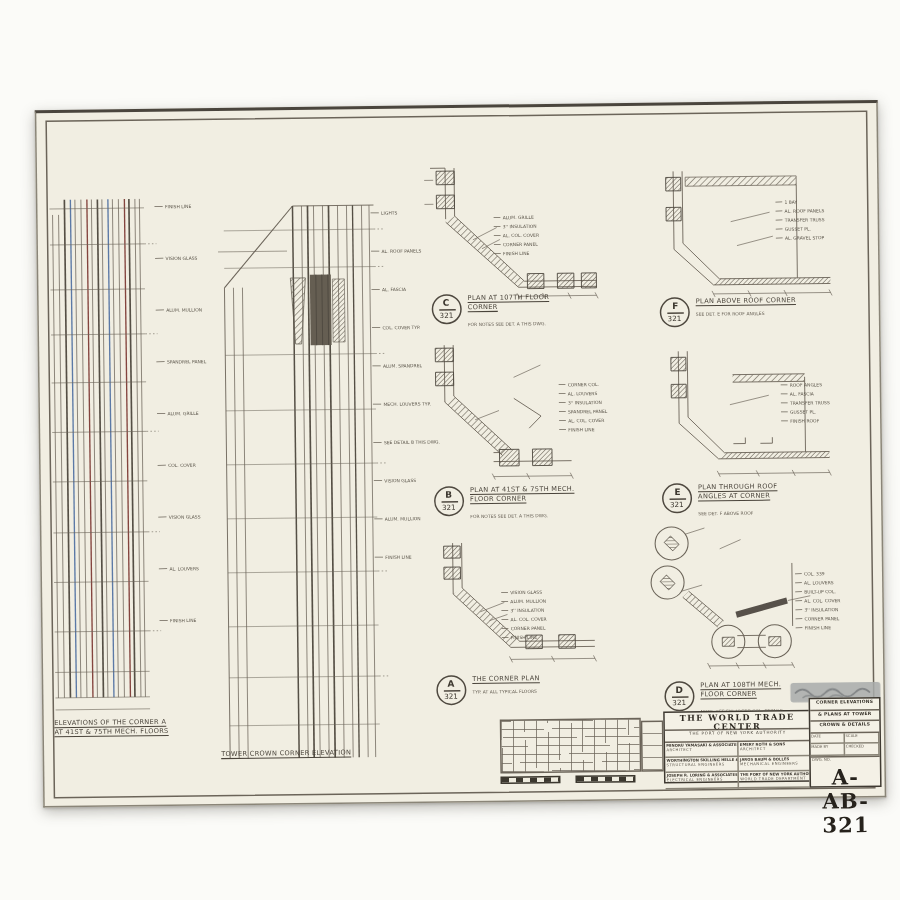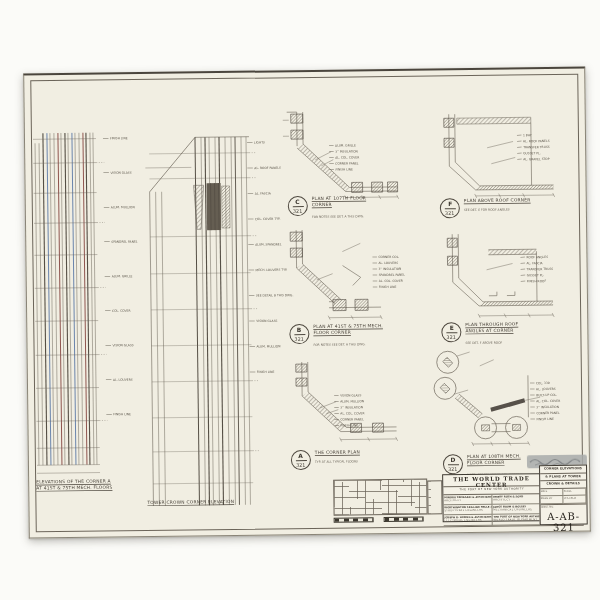--- a/index.html
+++ b/index.html
@@ -63,21 +63,21 @@
   .rb-titlerow{height:6.5px;border-bottom:.6px solid #6b6459;overflow:hidden;}
   .rb-titlerow>div{font-size:6px;font-weight:bold;color:#3c372f;text-align:center;
     transform:scale(.5);transform-origin:0 0;width:200%;padding-top:.5px;letter-spacing:.3px;}
   .rb-fields{display:grid;grid-template-columns:1fr 1fr;border-bottom:.6px solid #6b6459;}
   .rb-field{height:6.5px;border-bottom:.4px solid #8a8578;border-right:.4px solid #8a8578;overflow:hidden;}
   .rb-field>div{font-size:6px;color:#5d574c;transform:scale(.42);transform-origin:0 0;
     width:238%;padding:.5px 1px;white-space:nowrap;}
   .rb-dwglabel{height:5px;overflow:hidden;}
   .rb-dwglabel>div{font-size:6px;color:#5d574c;transform:scale(.42);transform-origin:0 0;
     width:238%;padding-left:2px;}
-  .rb-dwgnum{font-family:"DejaVu Serif",serif;font-weight:normal;font-size:10px;
+  .rb-dwgnum{font-family:"DejaVu Serif",serif;font-weight:bold;font-size:14px;
     letter-spacing:.8px;text-align:center;color:#26221c;padding-top:1px;}
   .smudge{position:absolute;background:#a9acab;opacity:.85;border-radius:2px;
     filter:blur(.4px);}
 </style>
 </head>
 <body>
 
 <svg width="0" height="0" style="position:absolute">
   <defs>
     <pattern id="hat" width="3" height="3" patternUnits="userSpaceOnUse" patternTransform="rotate(45)">

